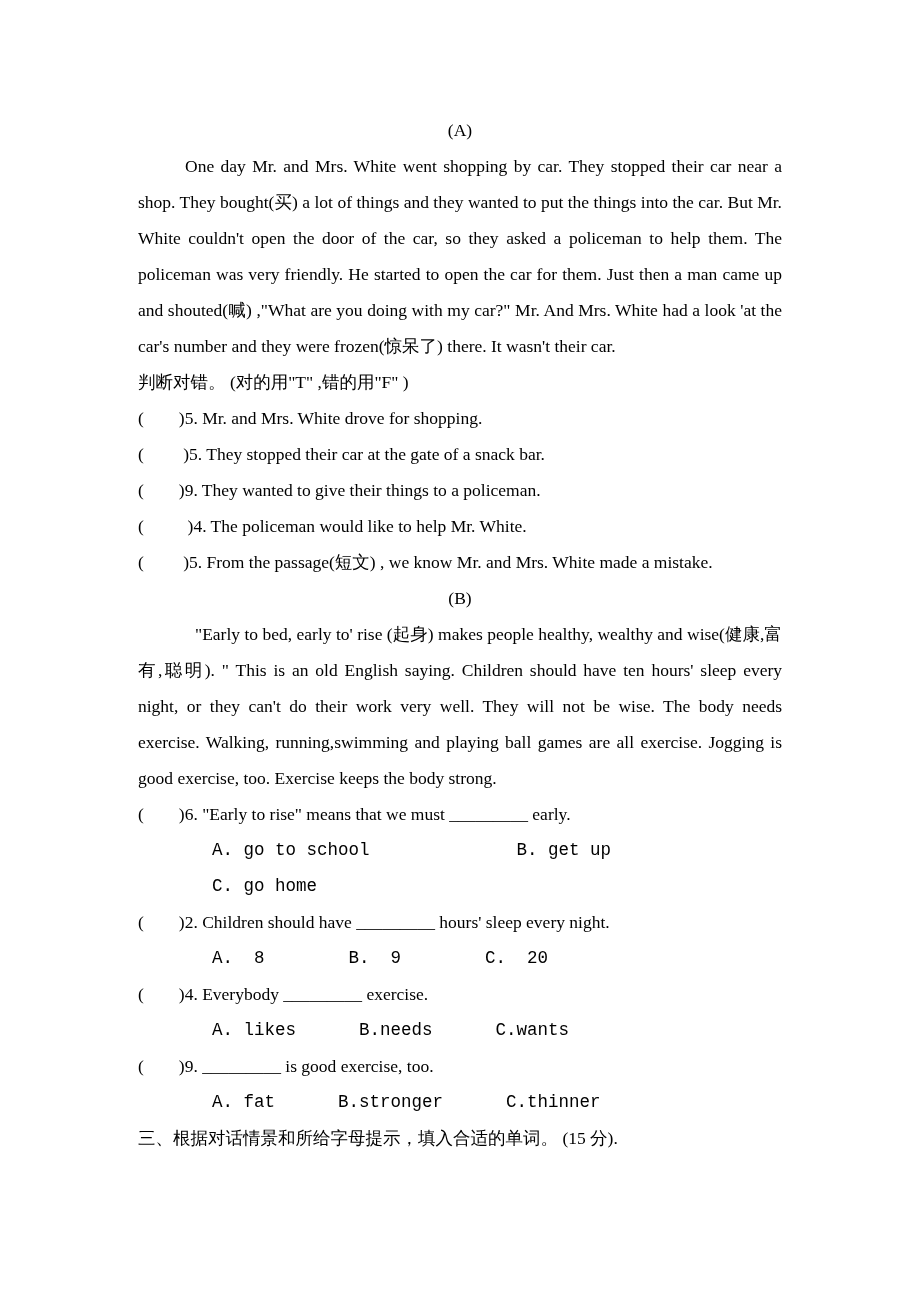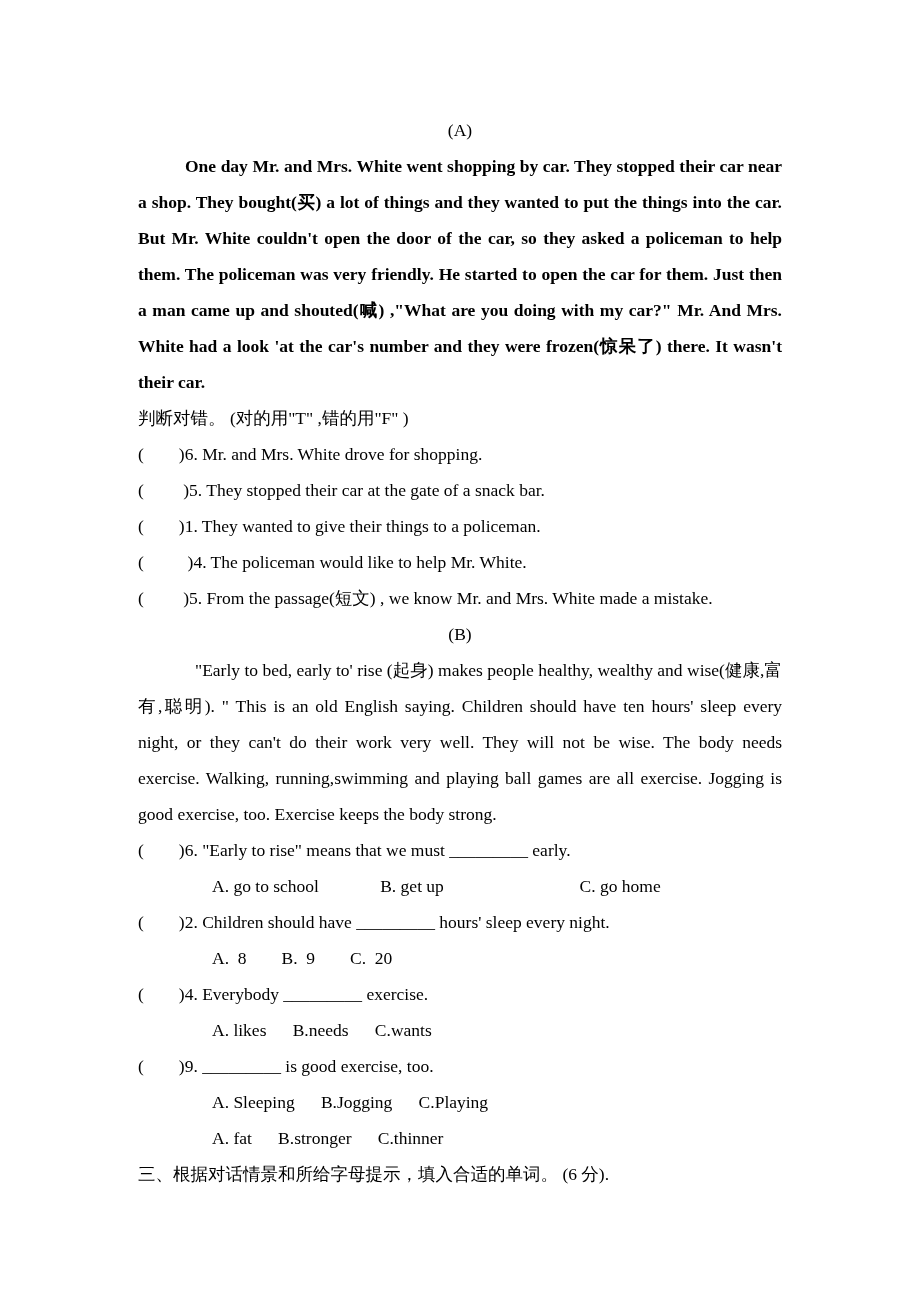--- a/index.html
+++ b/index.html
@@ -11,55 +11,54 @@
     background: #ffffff;
     color: #000000;
     font-family: "Liberation Serif", "DejaVu Serif", serif;
     font-size: 17.5px;
     line-height: 36px;
     padding: 112px 138px 0 138px;
     overflow: hidden;
   }
   .center { text-align: center; }
   .para { text-align: justify; }
-  .indent-a { text-indent: 47px; font-weight: bold; }
+  .indent-a { text-indent: 47px; }
   .indent-b { text-indent: 57px; }
   .pre { white-space: pre-wrap; }
-  .options { white-space: pre-wrap; padding-left: 74px; }
+  .options { white-space: pre-wrap; padding-left: 74px; font-family: Liberation Mono, monospace; }
 </style>
 </head>
 <body>
 
 <div class="page">
 
   <div class="center">(A)</div>
 
   <div class="para indent-a">One day Mr. and Mrs. White went shopping by car. They stopped their car near a shop. They bought(买) a lot of things and they wanted to put the things into the car. But Mr. White couldn't open the door of the car, so they asked a policeman to help them. The policeman was very friendly. He started to open the car for them. Just then a man came up and shouted(喊) ,"What are you doing with my car?" Mr. And Mrs. White had a look 'at the car's number and they were frozen(惊呆了) there. It wasn't their car.</div>
 
   <div class="pre">判断对错。 (对的用"T" ,错的用"F" )</div>
 
-  <div class="pre">(        )6. Mr. and Mrs. White drove for shopping.</div>
+  <div class="pre">(        )5. Mr. and Mrs. White drove for shopping.</div>
   <div class="pre">(         )5. They stopped their car at the gate of a snack bar.</div>
-  <div class="pre">(        )1. They wanted to give their things to a policeman.</div>
+  <div class="pre">(        )9. They wanted to give their things to a policeman.</div>
   <div class="pre">(          )4. The policeman would like to help Mr. White.</div>
   <div class="pre">(         )5. From the passage(短文) , we know Mr. and Mrs. White made a mistake.</div>
 
   <div class="center">(B)</div>
 
   <div class="para indent-b">"Early to bed,   early to' rise (起身) makes people healthy, wealthy and wise(健康,富有,聪明). " This is an old English saying. Children should have ten hours' sleep every night, or they can't do their work very well. They will not be wise. The body needs exercise. Walking, running,swimming and playing ball games are all exercise. Jogging is good exercise, too. Exercise keeps the body strong.</div>
 
   <div class="pre">(        )6. "Early to rise" means that we must _________ early.</div>
   <div class="options">A. go to school              B. get up                               C. go home</div>
 
   <div class="pre">(        )2. Children should have _________ hours' sleep every night.</div>
   <div class="options">A.  8        B.  9        C.  20</div>
 
   <div class="pre">(        )4. Everybody _________ exercise.</div>
   <div class="options">A. likes      B.needs      C.wants</div>
 
   <div class="pre">(        )9. _________ is good exercise, too.</div>
-  <div class="options">A. Sleeping      B.Jogging      C.Playing</div>
 
   <div class="options">A. fat      B.stronger      C.thinner</div>
 
-  <div class="pre">三、根据对话情景和所给字母提示，填入合适的单词。 (6 分).</div>
+  <div class="pre">三、根据对话情景和所给字母提示，填入合适的单词。 (15 分).</div>
 
 </div>
 
 </body></html>

